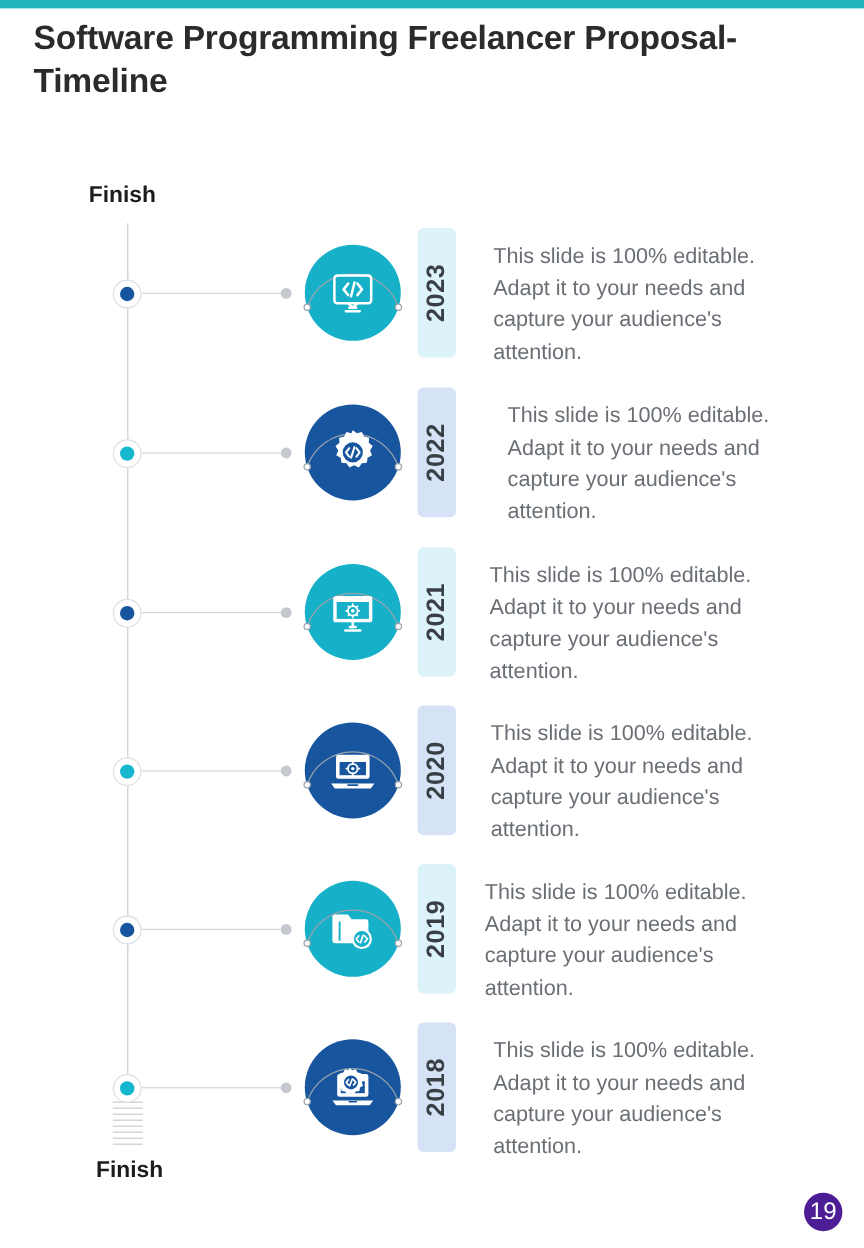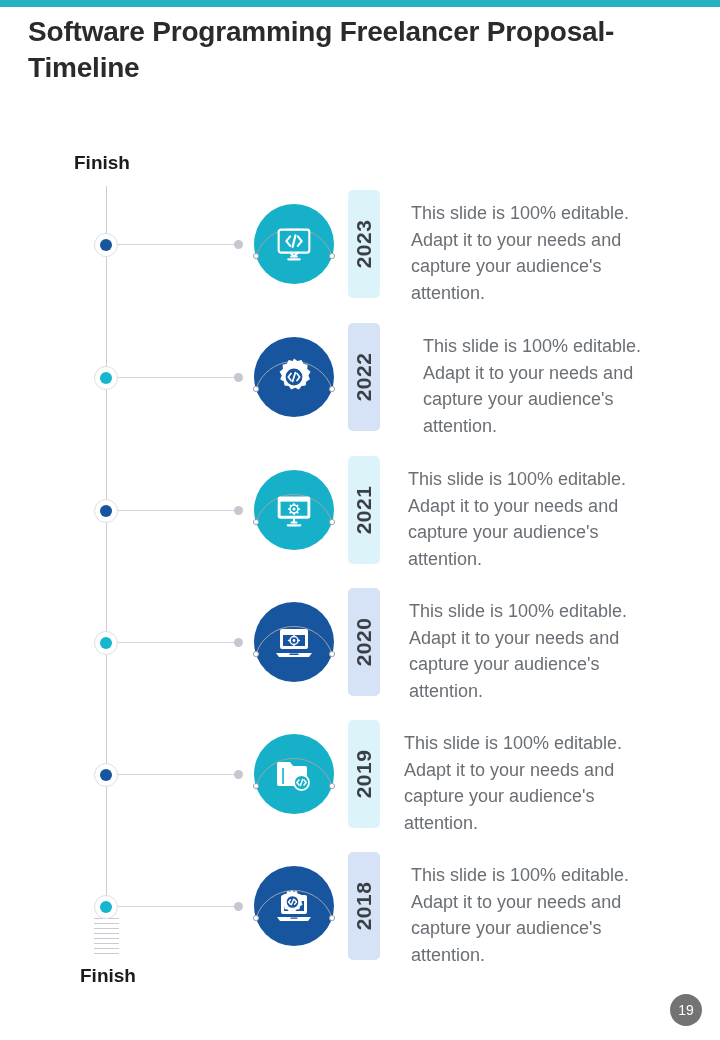--- a/index.html
+++ b/index.html
@@ -186,23 +186,23 @@
   }
 
   
   .page-num {
     position: absolute;
     right: 18px;
     bottom: 14px;
     width: 32px;
     height: 32px;
     border-radius: 50%;
-    background: #737373;
+    background: #4c1d95;
     color: #ffffff;
-    font-size: 14px;
+    font-size: 20px;
     display: flex;
     align-items: center;
     justify-content: center;
   }
 </style>
 </head>
 <body>
 
 <div id="slide">
 

